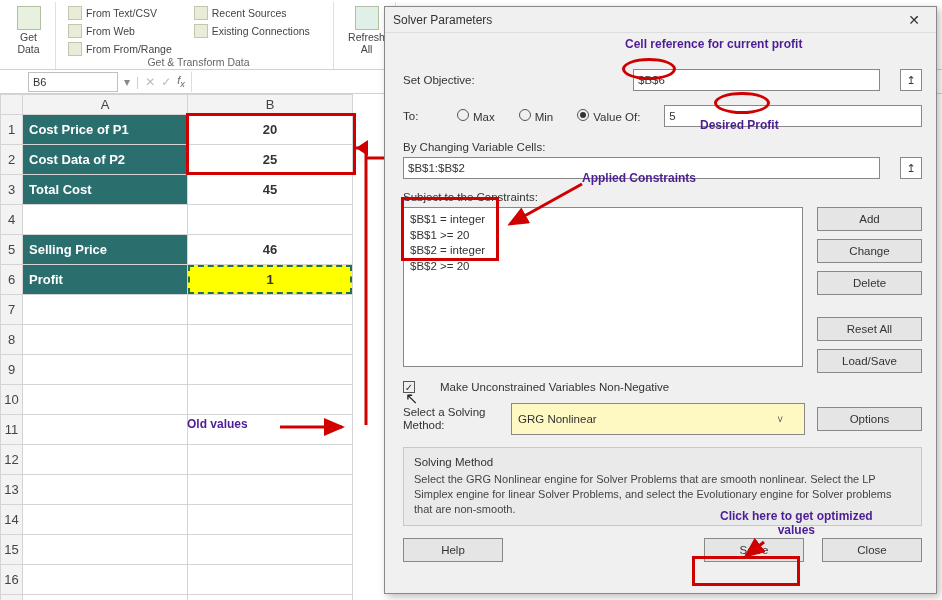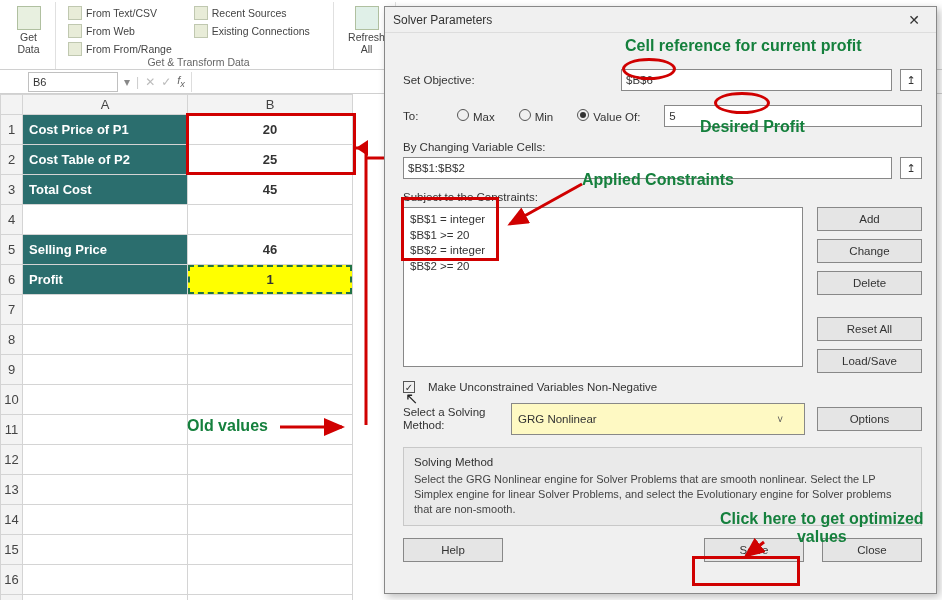--- a/index.html
+++ b/index.html
@@ -23,26 +23,26 @@
   .row-hdr { width:22px; text-align:center; font-size:11px;}
   .colA { width:165px; }
   .colB { width:165px; }
   .cell { height:29px; padding:12px 6px; display:flex; align-items:center;}
   .teal { background:#2b6e6e; color:#fff; font-weight:bold;}
   .valcell { justify-content:center; font-weight:bold;}
   .profit-val { background: #ffff00; }
   .dashed-sel { outline: 2px dashed #217346; outline-offset:-2px; }
   .red-box { position:absolute; border:3px solid #d00000; pointer-events:none; }
   .red-oval { position:absolute; border:3px solid #d00000; border-radius:50%; pointer-events:none; }
-  .green-label { position:absolute; color:#15803d; font-weight:bold; font-size:16px; pointer-events:none; }
+  .green-label { position:absolute; color:#4c1d95; font-weight:bold; font-size:12px; pointer-events:none; }
   .dialog { position:absolute; left:384px; top:6px; width:553px; height:588px; background:#f0f0f0; border:1px solid #888; box-shadow: 3px 3px 8px rgba(0,0,0,.25);}
   .dlg-title { height:26px; display:flex; align-items:center; justify-content:space-between; padding:0 8px; font-size:12px; border-bottom:1px solid #ddd;}
   .dlg-close { width:28px; height:20px; display:flex; align-items:center; justify-content:center; font-size:14px; }
   .dlg-body { padding: 10px 14px 8px 18px; position:relative; height: calc(100% - 26px);}
-  .row { display:flex; align-items:center; gap:8px; }
+  .row { display:flex; align-items:center; gap:20px; }
   .lbl { font-size:11.5px; color:#333; }
   .txt { height:22px; border:1px solid #888; background:#fff; padding:0 4px; font-size:11.5px; display:flex; align-items:center;}
   .pick-btn { width:22px; height:22px; border:1px solid #888; background:#fff; display:flex; align-items:center; justify-content:center; font-size:11px;}
   .radio { width:12px; height:12px; border:1px solid #555; border-radius:50%; display:inline-block; position:relative; margin-right:4px;}
   .radio.sel::after { content:""; position:absolute; left:2px; top:2px; width:6px; height:6px; background:#333; border-radius:50%;}
   .constraints-box { border:1px solid #888; background:#fff; height:160px; padding:4px 6px; font-size:11.5px; overflow:auto; line-height:1.35;}
   .sidebtn-col { display:flex; flex-direction:column; gap:8px; }
   .btn { height:24px; border:1px solid #888; background:#e5e5e5; font-size:11.5px; display:flex; align-items:center; justify-content:center; }
   .btn.w { width:105px; }
   .chk { width:12px; height:12px; border:1px solid #555; display:inline-flex; align-items:center; justify-content:center; font-size:10px; margin-right:5px;}
@@ -128,21 +128,21 @@
       <td>
             <div class="cell teal">Cost Price of P1</div>
           </td>
       <td>
             <div class="cell valcell">20</div>
           </td>
         </tr>
   <tr>
           <th class="row-hdr">2</th>
       <td>
-            <div class="cell teal">Cost Table of P2</div>
+            <div class="cell teal">Cost Data of P2</div>
           </td>
       <td>
             <div class="cell valcell">25</div>
           </td>
         </tr>
   <tr>
           <th class="row-hdr">3</th>
       <td>
             <div class="cell teal">Total Cost</div>
           </td>

